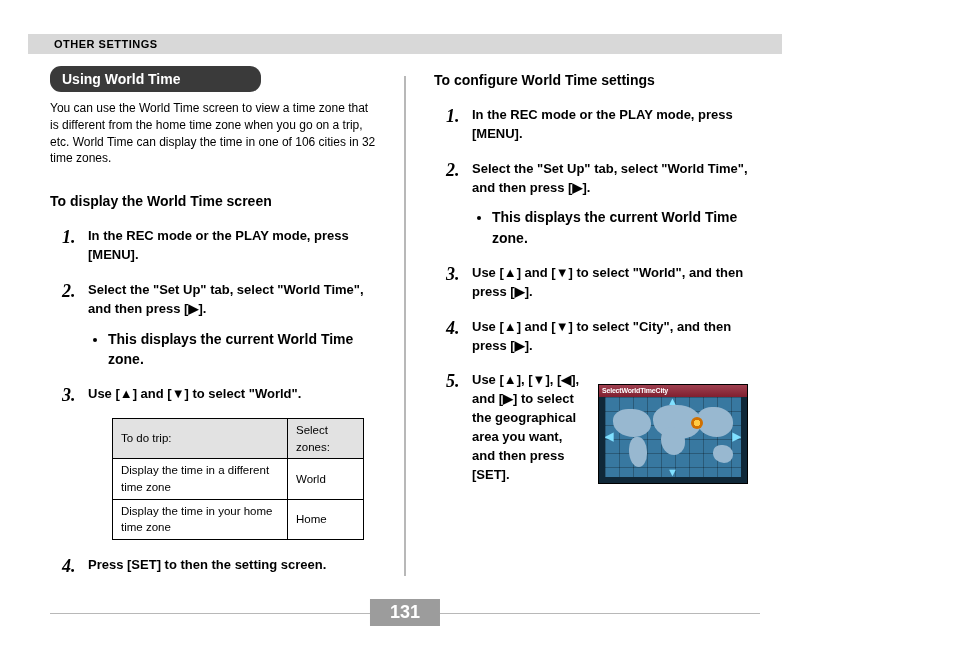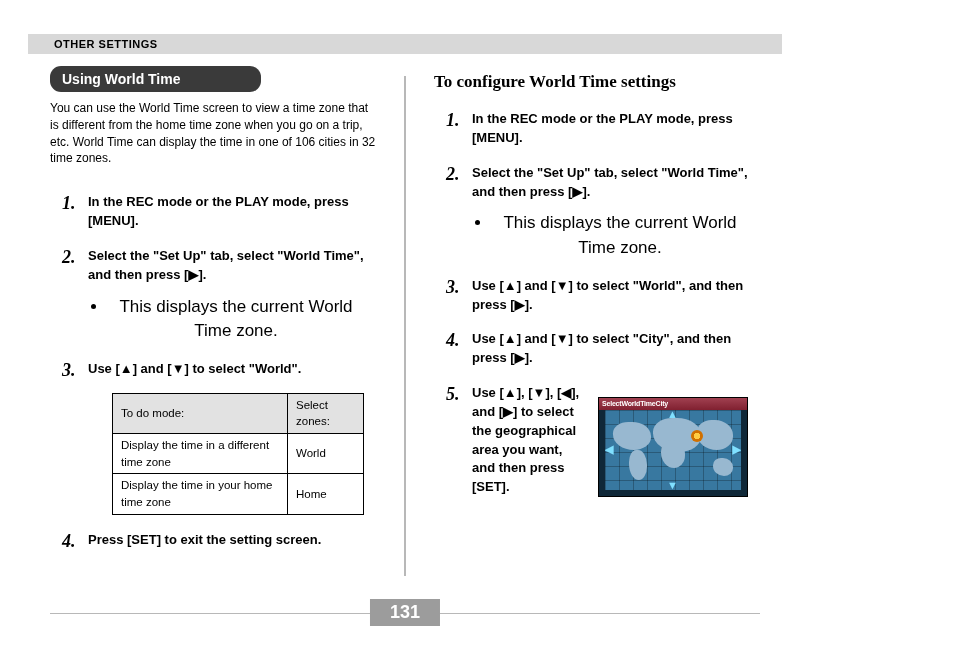--- a/index.html
+++ b/index.html
@@ -60,24 +60,23 @@
     padding: 5px 80px 5px 12px;
     border-radius: 11px;
     margin-bottom: 8px;
   }
   .intro {
     font-size: 12px;
     line-height: 1.4;
     margin-bottom: 26px;
   }
   h2.subhead {
-    font-size: 17px;
+    font-size: 14px;
     font-weight: bold;
     margin: 0 0 18px 0;
-    font-family: Liberation Serif, serif;
   }
   ol.steps {
     margin: 12px;
     padding: 0;
     list-style: none;
     counter-reset: step;
   }
   ol.steps > li {
     counter-increment: step;
     position: relative;
@@ -94,23 +93,22 @@
     top: -3px;
     font-style: italic;
     font-weight: bold;
     font-size: 18px;
     font-family: Georgia, "Times New Roman", serif;
   }
   ul.bullets {
     list-style: disc;
     margin: 10px 0 0 4px;
     padding-left: 16px;
-    font-weight: normal;
-    font-size: 17px;
-    text-align: center;
+    font-weight: bold;
+    font-size: 14px;
   }
   table.opt-table {
     border-collapse: collapse;
     margin: 14px 0 0 24px;
     font-size: 11.5px;
     font-weight: normal;
   }
   table.opt-table th, table.opt-table td {
     border: 1px solid #000;
     padding: 3px 8px;
@@ -207,52 +205,53 @@
   <div class="section-band">
     <span>OTHER SETTINGS</span>
   </div>
 
   <div class="columns">
 
     <div class="col col-left">
       <div class="pill">Using World Time</div>
       <div class="intro">You can use the World Time screen to view a time zone that is different from the home time zone when you go on a trip, etc. World Time can display the time in one of 106 cities in 32 time zones.</div>
 
+      <h2 class="subhead">To display the World Time screen</h2>
 
       <ol class="steps">
         <li>
           <span>In the REC mode or the PLAY mode, press [MENU].</span>
         </li>
         <li>
           <span>Select the "Set Up" tab, select "World Time", and then press [▶].</span>
           <ul class="bullets">
             <li>This displays the current World Time zone.</li>
           </ul>
         </li>
         <li>
           <span>Use [▲] and [▼] to select "World".</span>
           <table class="opt-table">
             <tbody>
                 <tr>
-              <th>To do mode:</th>
+              <th>To do trip:</th>
               <th>Select zones:</th>
             </tr>
             <tr>
               <td>Display the time in a different time zone</td>
               <td>World</td>
             </tr>
             <tr>
               <td>Display the time in your home time zone</td>
               <td>Home</td>
             </tr>
           </tbody>
             </table>
         </li>
         <li>
-          <span>Press [SET] to exit the setting screen.</span>
+          <span>Press [SET] to then the setting screen.</span>
         </li>
       </ol>
     </div>
 
     <div class="divider"></div>
 
     <div class="col col-right">
       <h2 class="subhead" style="margin-top:6px;">To configure World Time settings</h2>
 
       <ol class="steps">

